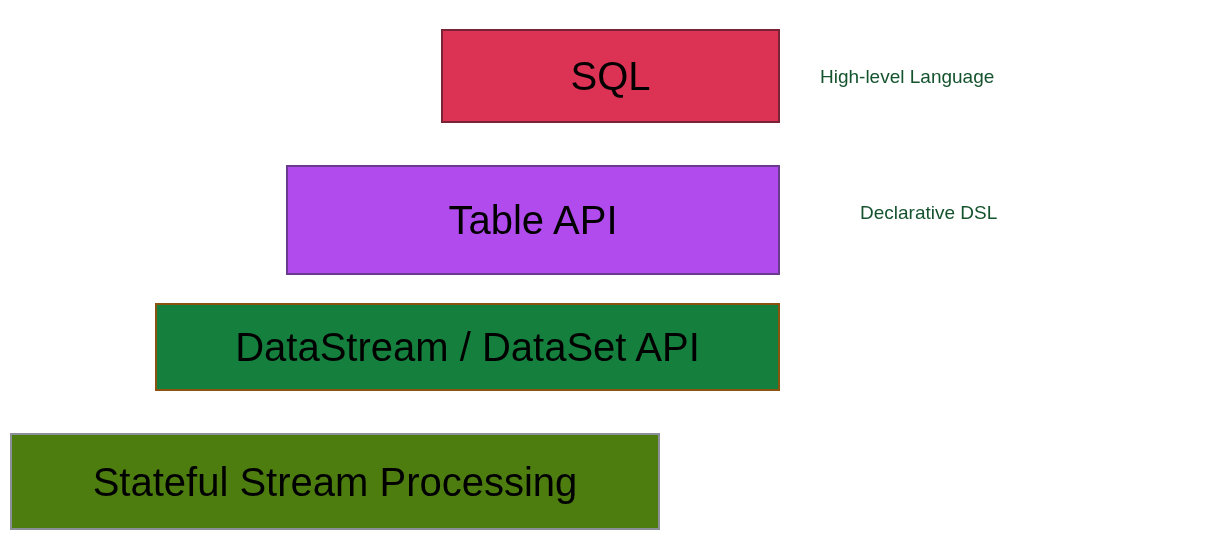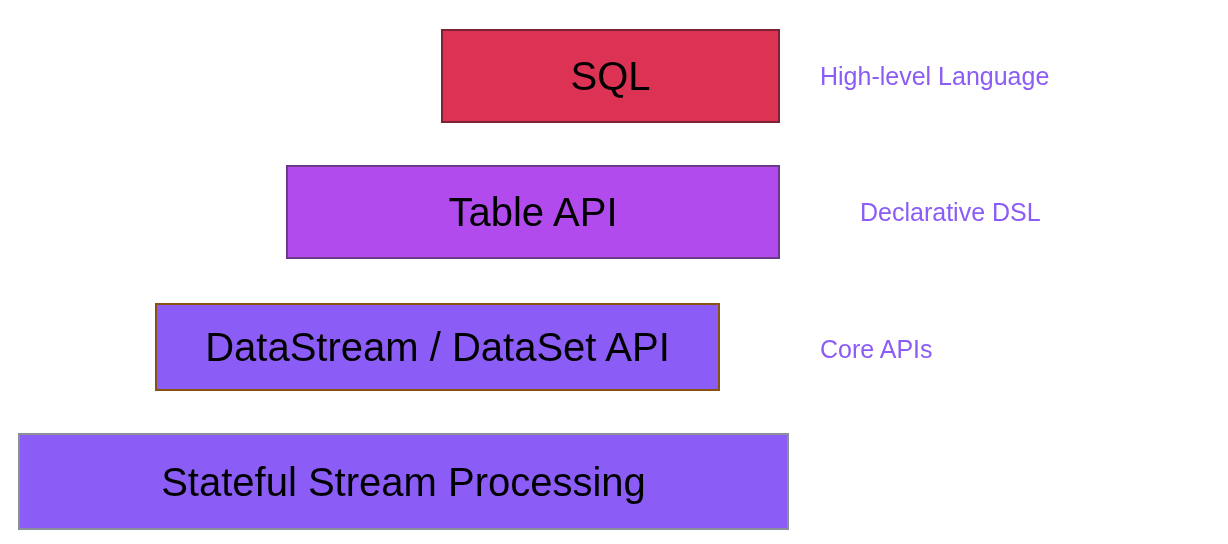--- a/index.html
+++ b/index.html
@@ -40,47 +40,47 @@
     width: 339px;
     height: 94px;
     background: #dc3254;
     border-color: #7a2337;
   }
   
   #box-table-api {
     left: 286px;
     top: 165px;
     width: 494px;
-    height: 94px;
+    height: 110px;
     background: #b14bee;
     border-color: #6a3b8c;
   }
   
   #box-datastream {
     left: 155px;
     top: 303px;
-    width: 565px;
+    width: 625px;
     height: 88px;
-    background: #8b5cf6;
+    background: #15803d;
     border-color: #8a5410;
   }
   
   #box-stateful {
-    left: 18px;
+    left: 10px;
     top: 433px;
-    width: 771px;
+    width: 650px;
     height: 97px;
-    background: #8b5cf6;
+    background: #4d7c0f;
     border-color: #8a8f99;
   }
   
   .side-label {
     position: absolute;
-    color: #8b5cf6;
-    font-size: 25px;
+    color: #14532d;
+    font-size: 19px;
     line-height: 31px;
     white-space: pre-line;
     text-align: left;
   }
   #label-high-level { left: 820px; top: 61px; }
   #label-declarative { left: 860px; top: 197px; }
   #label-core-apis { left: 820px; top: 334px; }
   #label-low-level { left: 820px; top: 451px; }
 </style>
 </head>
@@ -94,19 +94,18 @@
   <div class="side-label" id="label-high-level">High-level Language</div>
 
   <div class="layer-box" id="box-table-api">
     <span class="layer-box-label">Table API</span>
   </div>
   <div class="side-label" id="label-declarative">Declarative DSL</div>
 
   <div class="layer-box" id="box-datastream">
     <span class="layer-box-label">DataStream / DataSet API</span>
   </div>
-  <div class="side-label" id="label-core-apis">Core APIs</div>
 
   <div class="layer-box" id="box-stateful">
     <span class="layer-box-label">Stateful Stream Processing</span>
   </div>
 
 </div>
 
 </body></html>

